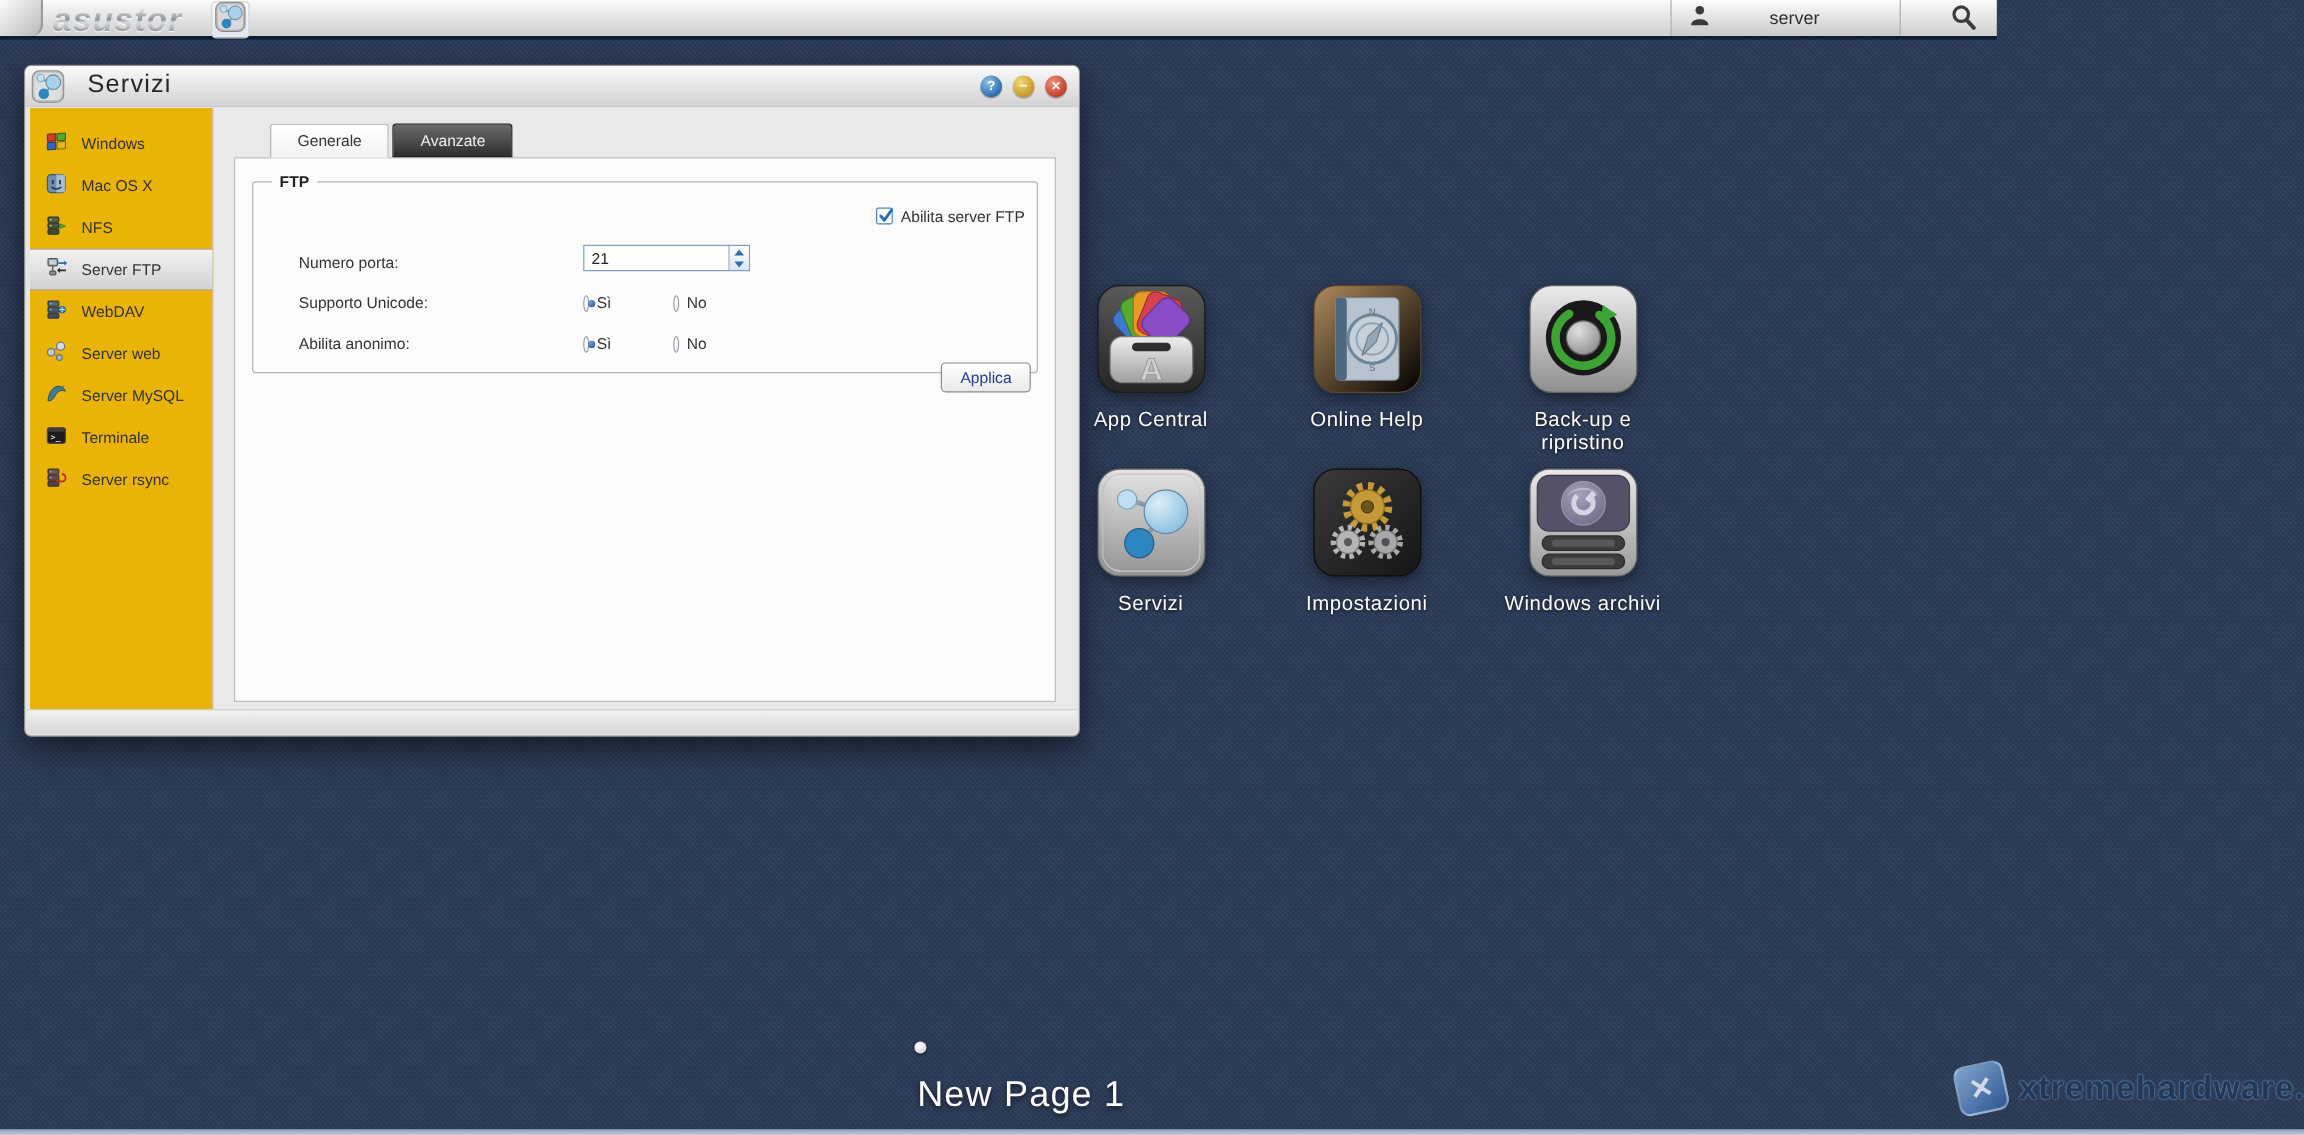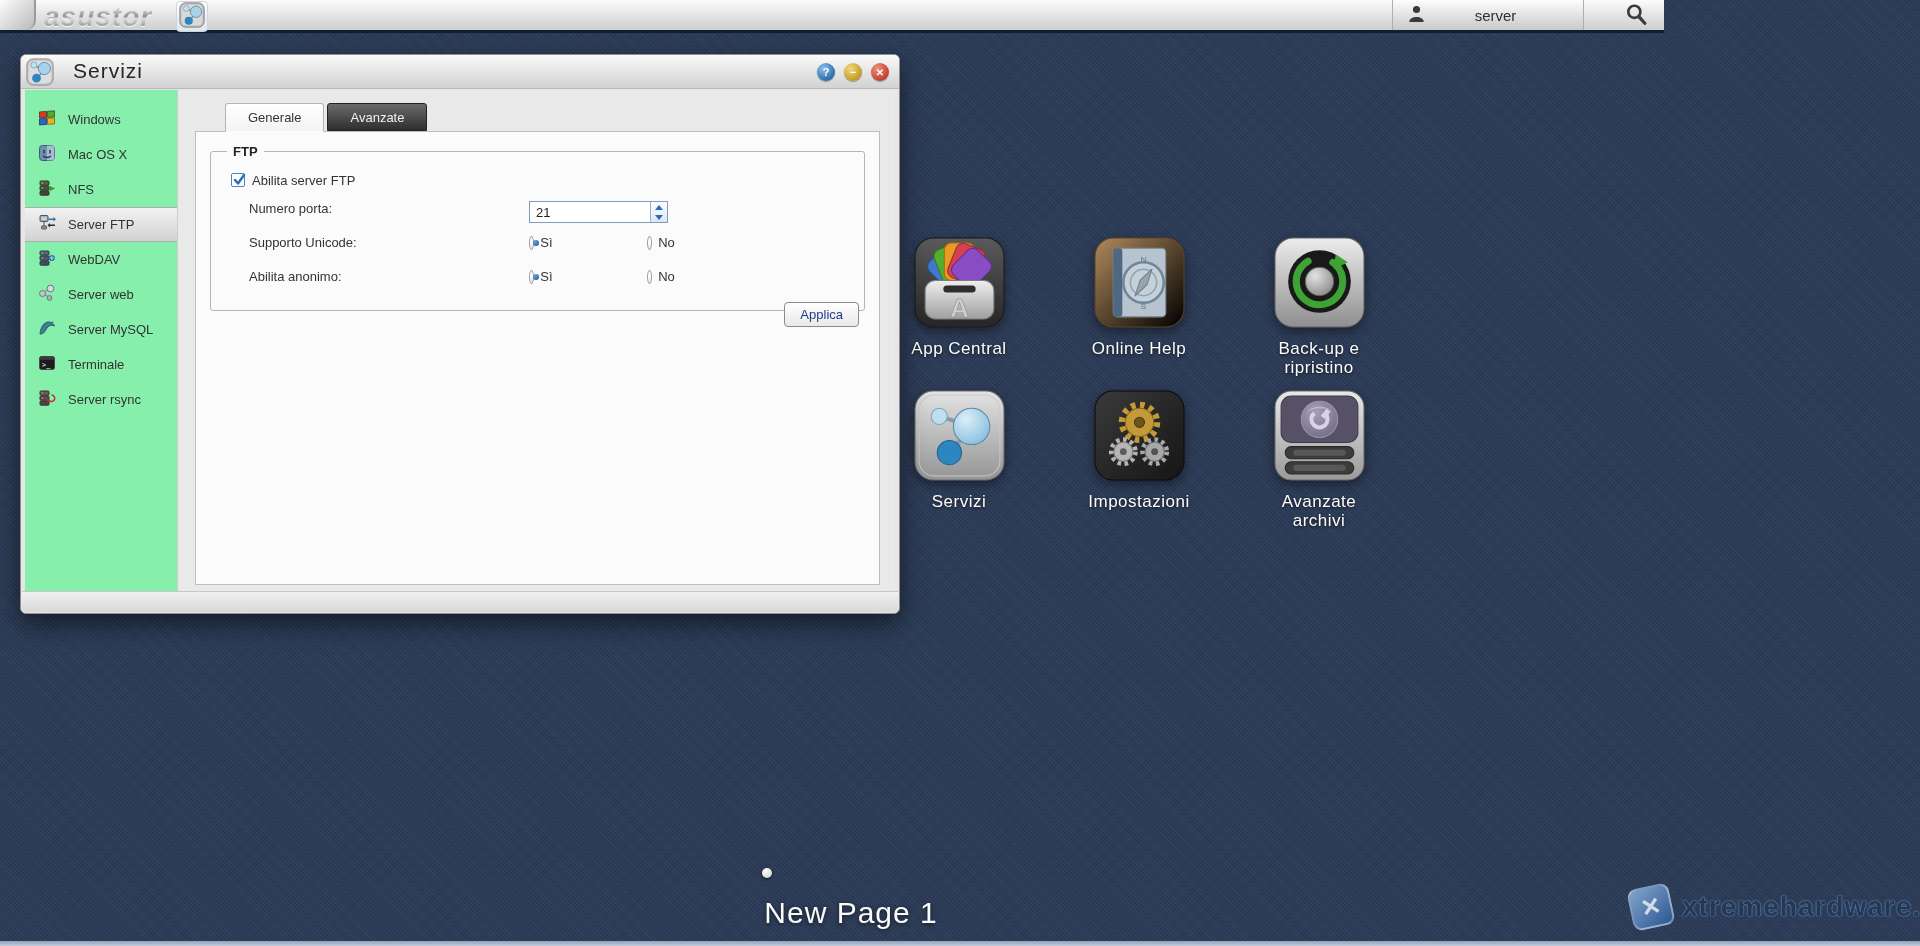--- a/index.html
+++ b/index.html
@@ -41,39 +41,39 @@
   .wbtn { position:absolute; top:8px; width:18px; height:18px; border-radius:50%; color:#fff; font-size:11px; font-weight:bold;
     display:flex; align-items:center; justify-content:center; cursor:pointer; box-shadow:0 1px 1px rgba(0,0,0,0.35); }
   .wbtn-help  { right:64px; background:radial-gradient(circle at 35% 30%, #8cc0ea, #2f6fae 70%, #1d4f85); }
   .wbtn-min   { right:37px; background:radial-gradient(circle at 35% 30%, #f0d87a, #c79a2a 70%, #9a7418); }
   .wbtn-close { right:10px; background:radial-gradient(circle at 35% 30%, #f0907e, #c4402c 70%, #952c1c); font-size:10px; }
 
   .win-body { position:absolute; top:35px; left:4px; right:4px; bottom:22px; background:#ffffff; display:flex; }
   .win-footer { position:absolute; left:1px; right:1px; bottom:1px; height:21px; border-radius:0 0 5px 5px;
     background:linear-gradient(#f1f1f1,#d8d8d8); border-top:1px solid #c6c6c6; }
 
-  .sidebar { width:153px; border-right:1px solid #cccccc; padding-top:12px; background:#86efac; }
+  .sidebar { width:153px; border-right:1px solid #cccccc; padding-top:12px; background:#eab308; }
   .side-item { height:35px; display:flex; align-items:center; gap:12px; padding-left:13px; cursor:pointer; font-size:13px; color:#333; }
   .side-item.selected { background:linear-gradient(#f2f2f2,#d2d2d2); border-top:1px solid #adadad; border-bottom:1px solid #adadad; }
   .side-item svg { flex:none; }
 
   .content { flex:1; background:#e9e9e9; position:relative; }
   .tabs { position:absolute; top:13px; left:17px; display:flex; gap:3px; z-index:2;margin-left:30px; }
   .tab { height:28px; line-height:27px; padding:0 22px; font-size:13px; border-radius:3px 3px 0 0; cursor:pointer; }
   .tab.active { background:linear-gradient(#ffffff,#f3f3f3); border:1px solid #b5b5b5; border-bottom:1px solid #fbfbfb; color:#333; margin-bottom:-1px; height:29px; }
   .tab.dark { background:linear-gradient(#6b6b6b,#2e2e2e); border:1px solid #222; color:#f0f0f0; }
   .panel { position:absolute; top:41px; left:17px; right:15px; bottom:6px; background:#fbfbfb; border:1px solid #bdbdbd; }
 
   fieldset.ftp { margin:12px 14px; border:1px solid #b5b5b5; border-radius:3px; padding:6px 10px 14px; }
   fieldset.ftp legend { font-size:13px; font-weight:bold; color:#222; padding:0 6px; margin-left:6px; }
-  .chk-row { display:flex; align-items:center; gap:7px; margin:4px 0 10px 10px; height:22px; cursor:pointer; }
+  .chk-row { display:flex; align-items:center; gap:7px; margin:4px 0 10px 10px; height:22px; cursor:pointer;justify-content:flex-end; }
   .chk-box { width:14px; height:14px; background:#fff; border:1px solid #4a86c6; border-radius:2px; position:relative; }
   .chk-box svg { position:absolute; left:1px; top:-1px; }
   .row-label { font-size:13px; color:#333; }
-  .form-row { display:flex; align-items:flex-start; margin:0 0 9px 28px; height:25px;gap:43px; }
+  .form-row { display:flex; align-items:flex-end; margin:0 0 9px 28px; height:25px; }
   .form-row .row-label { width:237px; }
   .port-wrap { position:relative; width:139px; height:22px; }
   .port-input { width:139px; height:22px; border:1px solid #7f9db9; font-size:13px; padding:0 8px 0 6px; color:#222; font-family:"Liberation Sans",sans-serif; }
   .spinner { position:absolute; right:1px; top:1px; bottom:1px; width:17px; display:flex; flex-direction:column;
     background:linear-gradient(#ffffff,#dce6f2); border-left:1px solid #9ab0c8; }
   .spin { flex:1; display:flex; align-items:center; justify-content:center; cursor:pointer; }
   .spin-up::after { content:""; border-left:4px solid transparent; border-right:4px solid transparent; border-bottom:5px solid #2a6db0; }
   .spin-down::after { content:""; border-left:4px solid transparent; border-right:4px solid transparent; border-top:5px solid #2a6db0; }
   .radio-cell { display:flex; align-items:center; gap:6px; width:75px; cursor:pointer; }
   .radio { width:14px; height:14px; border-radius:50%; border:1px solid #98a2ab; background:radial-gradient(circle at 35% 30%,#fff,#e7ebee); position:relative; }
@@ -293,21 +293,21 @@
           <circle cx="46" cy="30" r="18" fill="url(#ga2)" stroke="#9a94ae"></circle>
           <path d="M32,24 a18,18 0 0 1 28,0 a22,22 0 0 0 -28,0 Z" fill="rgba(255,255,255,0.35)"></path>
           <circle cx="46" cy="30" r="8" fill="none" stroke="#d8d4e4" stroke-width="4" stroke-dasharray="32 11"></circle>
           <rect x="50" y="20" width="5" height="9" fill="#d8d4e4" transform="rotate(40 52 24)"></rect>
           <rect x="12" y="57" width="68" height="12" rx="6" fill="#3c3c3c" stroke="#2a2a2a"></rect>
           <rect x="20" y="60" width="52" height="6" rx="3" fill="#585858"></rect>
           <rect x="12" y="72" width="68" height="12" rx="6" fill="#3c3c3c" stroke="#2a2a2a"></rect>
           <rect x="20" y="75" width="52" height="6" rx="3" fill="#585858"></rect>
         </svg>
     </span>
-    <div class="icon-label">Avanzate archivi</div>
+    <div class="icon-label">Windows archivi</div>
   </div>
 
 
   <div class="dialog">
     <div class="titlebar">
       <span class="title-icon">
         <svg width="28" height="28" viewBox="0 0 32 32">
             <rect x="1" y="1" width="30" height="30" rx="7" fill="#c2c2c2" stroke="#8a8a8a"></rect>
             <rect x="3" y="3" width="26" height="26" rx="6" fill="#dedede"></rect>
             <line x1="10" y1="9" x2="20" y2="13" stroke="#8b9aa6" stroke-width="2"></line>

